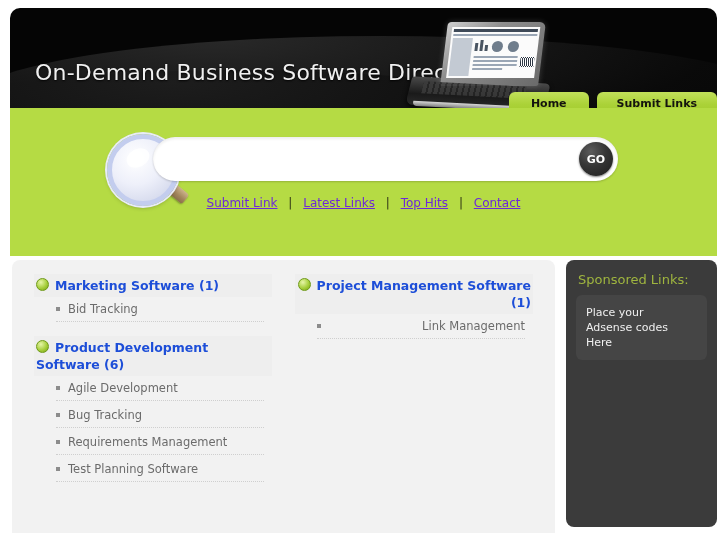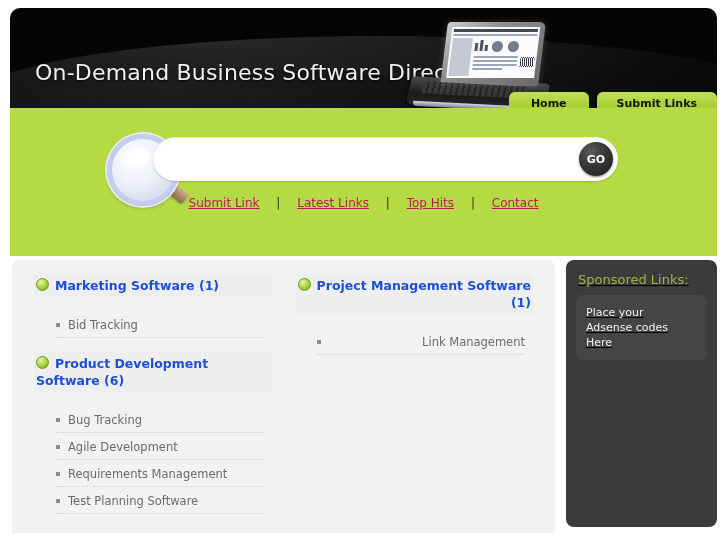--- a/index.html
+++ b/index.html
@@ -133,21 +133,21 @@
     background:linear-gradient(180deg,#cdb38c,#a2855c 60%,#8a6f4a 100%);
     border-radius:3px;
     transform:rotate(40deg);
     box-shadow:0 1px 2px rgba(0,0,0,.35);
   }
   .navlinks{
     position:absolute;left:0;top:88px;width:707px;
     text-align:center;font-size:12px;color:#20240f;
   }
   .navlinks a{
-    color:#be185d;margin:0 8px;
+    color:#6d28d9;margin:0 2px;
   }
   .navsep{margin:0 5px;color:#2d3314;}
 
   
   .content{
     position:absolute;left:0;top:248px;width:707px;height:289px;
     background:#ffffff;
   }
   .maincol{
     position:absolute;left:2px;top:4px;width:543px;height:273px;
@@ -165,39 +165,38 @@
     background:#eeeeee;
     padding:3px 2px 3px 2px;
     line-height:17px;
   }
   .cat-bullet{
     display:inline-block;width:11px;height:11px;border-radius:50%;
     background:radial-gradient(circle at 35% 30%,#e6f5a8 0%,#a7cf3d 55%,#76a213 100%);
     border:1px solid #6f9a18;
     vertical-align:-1px;margin-right:6px;
   }
-  .sub{list-style:none;margin:18px 0 0 0;padding:0 8px 0 22px;}
+  .sub{list-style:none;margin:2px 0 0 0;padding:0 8px 0 22px;}
   .sub li{
     font-size:11.5px;color:#6b6b6b;
     padding:3px 0 5px 12px;position:relative;
     border-bottom:1px dotted #cfcfcf;
     margin-bottom:4px;
   }
   .sub li:before{
     content:"";position:absolute;left:0;top:8px;
     width:4px;height:4px;background:#8c8c8c;
   }
 
   
   .sidebar{
     position:absolute;left:556px;top:4px;width:151px;height:267px;
     background:#3b3b3b;
     border-radius:8px;
     padding:0;
-    text-decoration:underline;
   }
   .sb-h{
     color:#9fb53f;font-size:13px;font-weight:400;
     padding:12px 0 8px 12px;
   }
   .sb-box{
     margin:0 10px;background:#454545;border-radius:6px;
     padding:10px 10px 10px 10px;
   }
   .sb-box ul{list-style:none;margin:0;padding:0;}
@@ -291,22 +290,22 @@
             <ul class="sub">
               <li>Bid Tracking</li>
             </ul>
           </div>
 
           <div class="cat">
             <span class="cat-head">
               <span class="cat-bullet"></span><span>Product Development Software (6)</span>
             </span>
             <ul class="sub">
+              <li>Agile Development</li>
               <li>Bug Tracking</li>
-              <li>Agile Development</li>
               <li>Requirements Management</li>
               <li>Test Planning Software</li>
             </ul>
           </div>
 
         </div>
 
         <div class="col mid">
           <div class="cat">
             <span class="cat-head">

